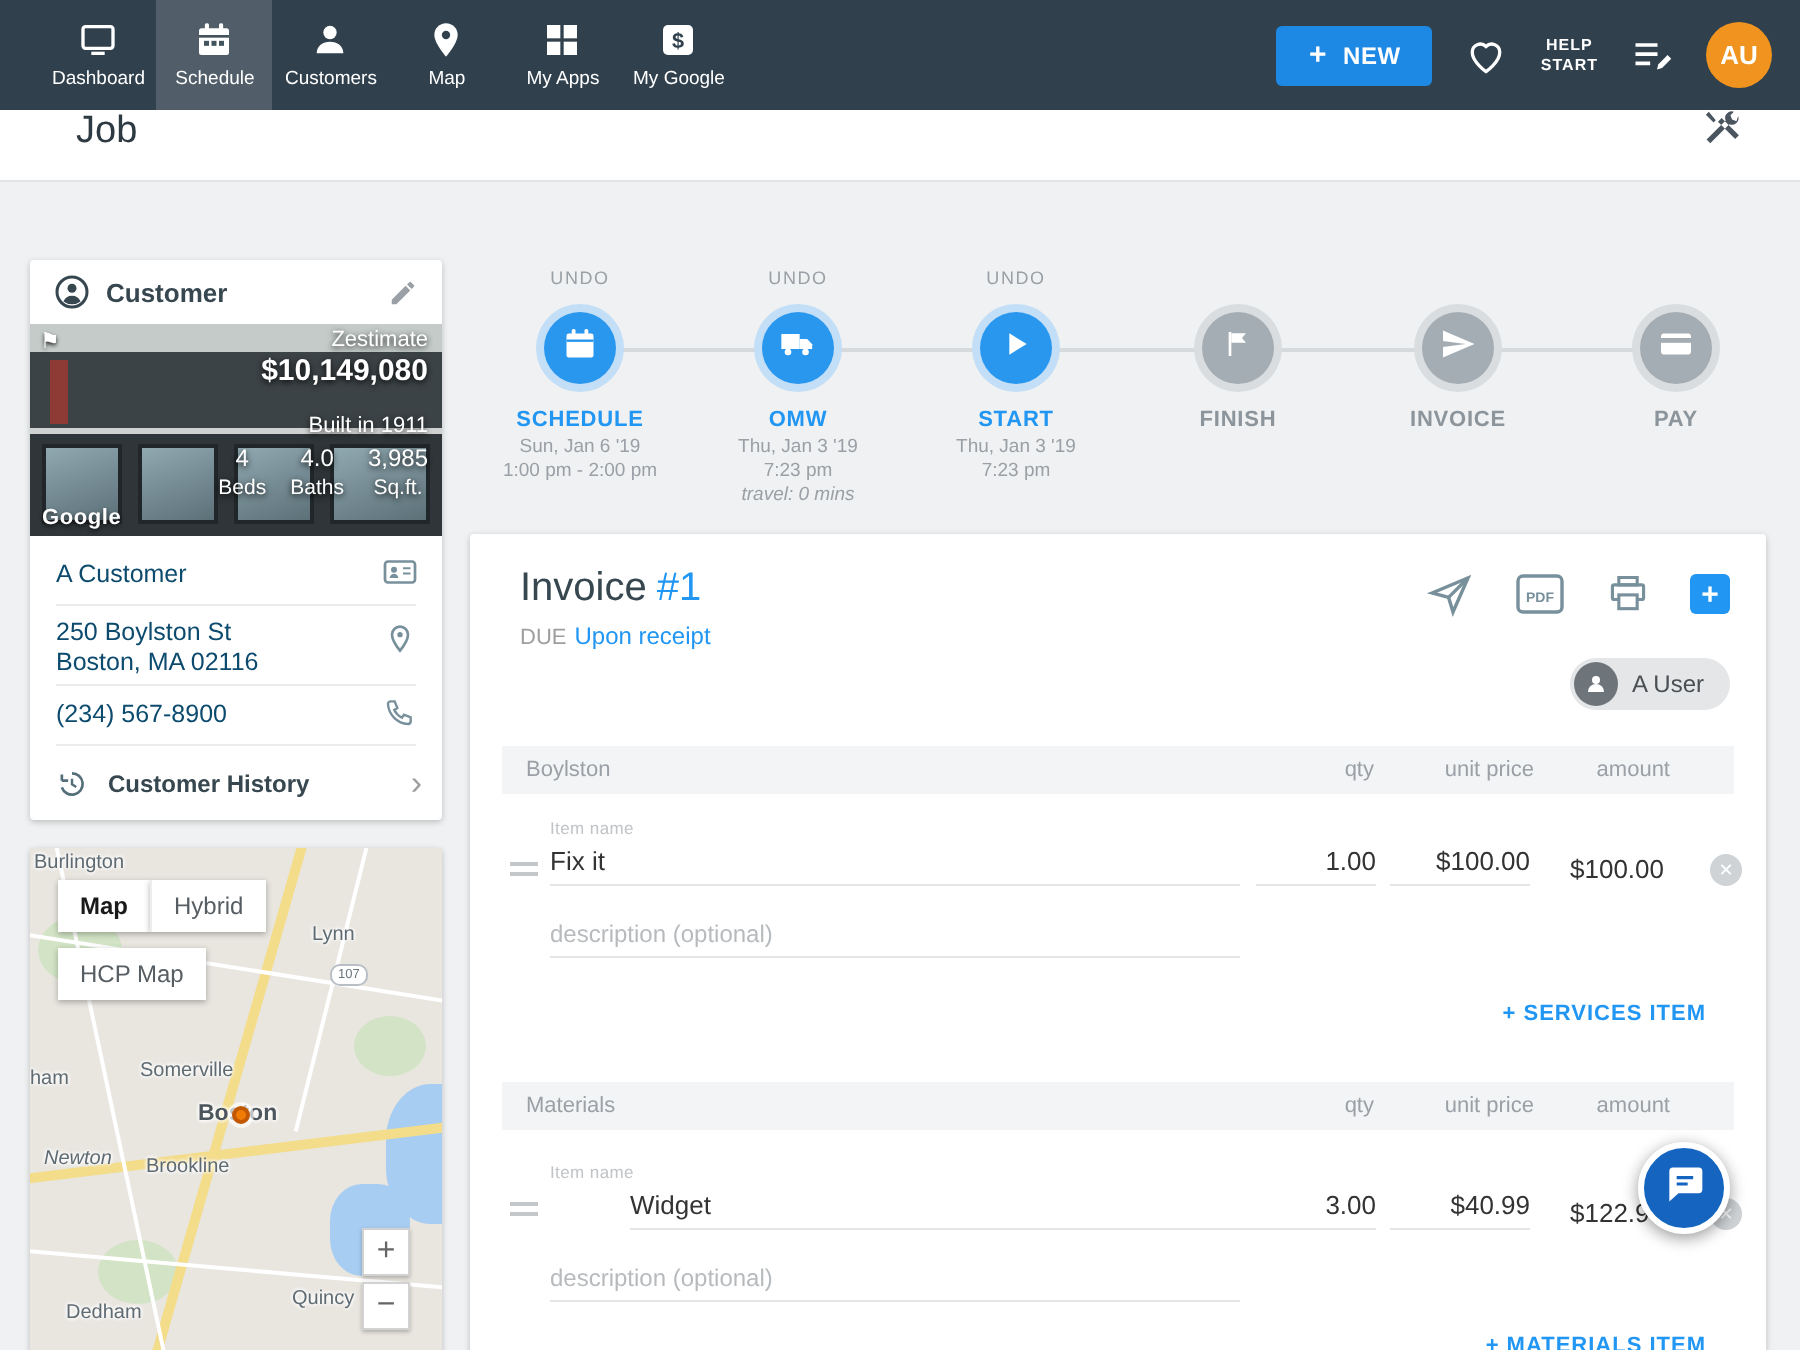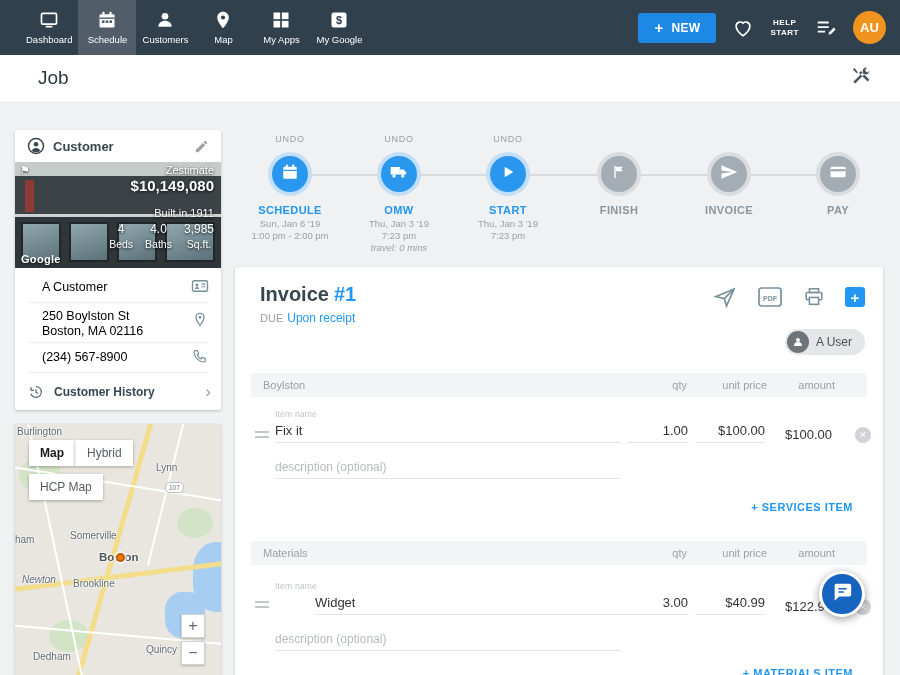--- a/index.html
+++ b/index.html
@@ -13,21 +13,21 @@
   .nav-item.active { background:rgba(255,255,255,0.16); }
   .nav-label { font-size:9.5px; color:#fff; white-space:nowrap; }
   .nav-icon { height:20px; display:flex; align-items:center; }
   .nav-right { margin-left:auto; display:flex; align-items:center; gap:16px; padding-right:14px; }
   .new-btn { background:#1e88e5; color:#fff; border:none; height:30px; padding:0 16px; border-radius:3px; font-size:12px; font-weight:bold; display:flex; align-items:center; gap:8px; cursor:pointer; font-family:inherit; letter-spacing:.3px; }
   .new-btn .plus { font-size:15px; font-weight:bold; }
   .help-center { display:flex; flex-direction:column; align-items:center; color:#fff; font-size:8px; font-weight:bold; letter-spacing:.5px; line-height:1.25; cursor:pointer; }
   .avatar { width:33px; height:33px; border-radius:50%; background:#f0941f; color:#fff; font-size:13px; font-weight:bold; display:flex; align-items:center; justify-content:center; cursor:pointer; }
 
   
-  .jobbar { position:absolute; top:54px; left:0; right:0; height:49px; background:#fff; border-bottom:1px solid #e2e4e5; display:flex; align-items:center; z-index:20; }
+  .jobbar { position:absolute; top:42px; left:0; right:0; height:49px; background:#fff; border-bottom:1px solid #e2e4e5; display:flex; align-items:center; z-index:20; }
   .job-title { font-size:19px; color:#2e3a42; margin-left:38px; }
   .job-tools { margin-left:auto; margin-right:28px; cursor:pointer; }
 
   
   .card { position:absolute; background:#fff; border-radius:2px; box-shadow:0 1px 3px rgba(0,0,0,0.22); }
 
   
   .cust-header { position:absolute; left:0; top:0; right:0; height:32px; display:flex; align-items:center; }
   .cust-title { font-size:13px; font-weight:bold; color:#37474f; margin-left:8px; }
   .photo { position:absolute; left:0; top:32px; width:206px; height:106px; background:#59666c; overflow:hidden; }
@@ -40,21 +40,21 @@
   .photo-flag { position:absolute; left:5px; top:2px; color:#fff; font-size:11px; text-shadow:0 1px 2px rgba(0,0,0,.8); }
   .zest { position:absolute; right:7px; top:2px; text-align:right; color:#fff; text-shadow:0 1px 3px rgba(0,0,0,.9); }
   .zest-label { font-size:11px; }
   .zest-value { font-size:15px; font-weight:bold; margin-top:1px; }
   .zest-built { font-size:11px; margin-top:13px; }
   .zest-stats { display:flex; justify-content:flex-end; gap:12px; margin-top:3px; }
   .zest-col { display:flex; flex-direction:column; align-items:center; }
   .zest-num { font-size:12px; }
   .zest-cap { font-size:10.5px; margin-top:2px; }
   .google-mark { position:absolute; left:6px; bottom:3px; color:#fff; font-size:11px; font-weight:bold; letter-spacing:.3px; text-shadow:0 1px 2px rgba(0,0,0,.7); }
-  .cust-row-text { font-size:12.5px; color:#000000;margin-left:14px; }
+  .cust-row-text { font-size:12.5px; color:#0c4a6e; }
   .cust-divider { position:absolute; left:13px; right:13px; height:1px; background:#ececec; }
   .chevron { font-size:17px; color:#9e9e9e; line-height:1; }
 
   
   .mapbox { position:absolute; inset:0; background:#e9e6e0; overflow:hidden; }
   .map-label { position:absolute; font-size:10px; color:#5f6b73; text-shadow:0 0 2px #fff,0 0 2px #fff,0 0 2px #fff; white-space:nowrap; }
   .map-city { font-size:11.5px; font-weight:bold; color:#4d565d; }
   .map-btn { background:#fff; font-size:12px; color:#565d63; padding:6px 11px; box-shadow:0 1px 3px rgba(0,0,0,.3); cursor:pointer; white-space:nowrap; }
   .map-btn.primary { font-weight:bold; color:#1a1a1a; }
   .zoom-btn { position:absolute; width:24px; height:24px; background:#fff; border:1px solid #d2d2d2; color:#666; font-size:16px; display:flex; align-items:center; justify-content:center; cursor:pointer; box-shadow:0 1px 2px rgba(0,0,0,.25); }
@@ -71,21 +71,21 @@
   .undo { position:absolute; width:110px; text-align:center; top:0; font-size:9px; color:#9aa0a6; letter-spacing:.8px; cursor:pointer; }
   .step-circle { position:absolute; top:22px; width:36px; height:36px; border-radius:50%; display:flex; align-items:center; justify-content:center; z-index:2; }
   .step-circle.done { background:#2a97ee; box-shadow:0 0 0 4px #c3def7; }
   .step-circle.pend { background:#a4adb3; box-shadow:0 0 0 4px #d9dde0; }
   .step-label { position:absolute; top:70px; width:110px; text-align:center; font-size:11px; font-weight:bold; letter-spacing:.4px; }
   .step-label.done { color:#2196f3; }
   .step-label.pend { color:#8b959b; }
   .step-sub { position:absolute; width:120px; text-align:center; font-size:9.5px; color:#9aa0a6; }
 
   
-  .inv-title { position:absolute; left:25px; top:16px; font-size:20px; font-weight:bold; color:#37474f; }
+  .inv-title { position:absolute; left:25px; top:16px; font-size:20px; font-weight:normal; color:#37474f; }
   .inv-num { color:#2196f3; margin-left:5px; }
   .inv-due { position:absolute; left:25px; top:44px; font-size:11px; color:#9e9e9e; }
   .inv-due .val { color:#2196f3; font-size:12px; margin-left:4px; cursor:pointer; }
   .inv-toolbar { position:absolute; right:18px; top:18px; display:flex; align-items:center; gap:20px; }
   .tb-icon { cursor:pointer; display:flex; align-items:center; }
   .add-sq { width:20px; height:20px; border-radius:3px; background:#2196f3; color:#fff; font-size:15px; font-weight:bold; display:flex; align-items:center; justify-content:center; cursor:pointer; }
   .chip { position:absolute; right:18px; top:62px; height:26px; border-radius:13px; background:#e4e6e7; display:flex; align-items:center; gap:7px; padding:2px 13px 2px 2px; cursor:pointer; }
   .chip-av { width:22px; height:22px; border-radius:50%; background:#6d757b; display:flex; align-items:center; justify-content:center; }
   .chip-name { font-size:12px; color:#4a4f54; }
   .sec-strip { position:absolute; left:16px; right:16px; height:24px; background:#f3f4f5; }

